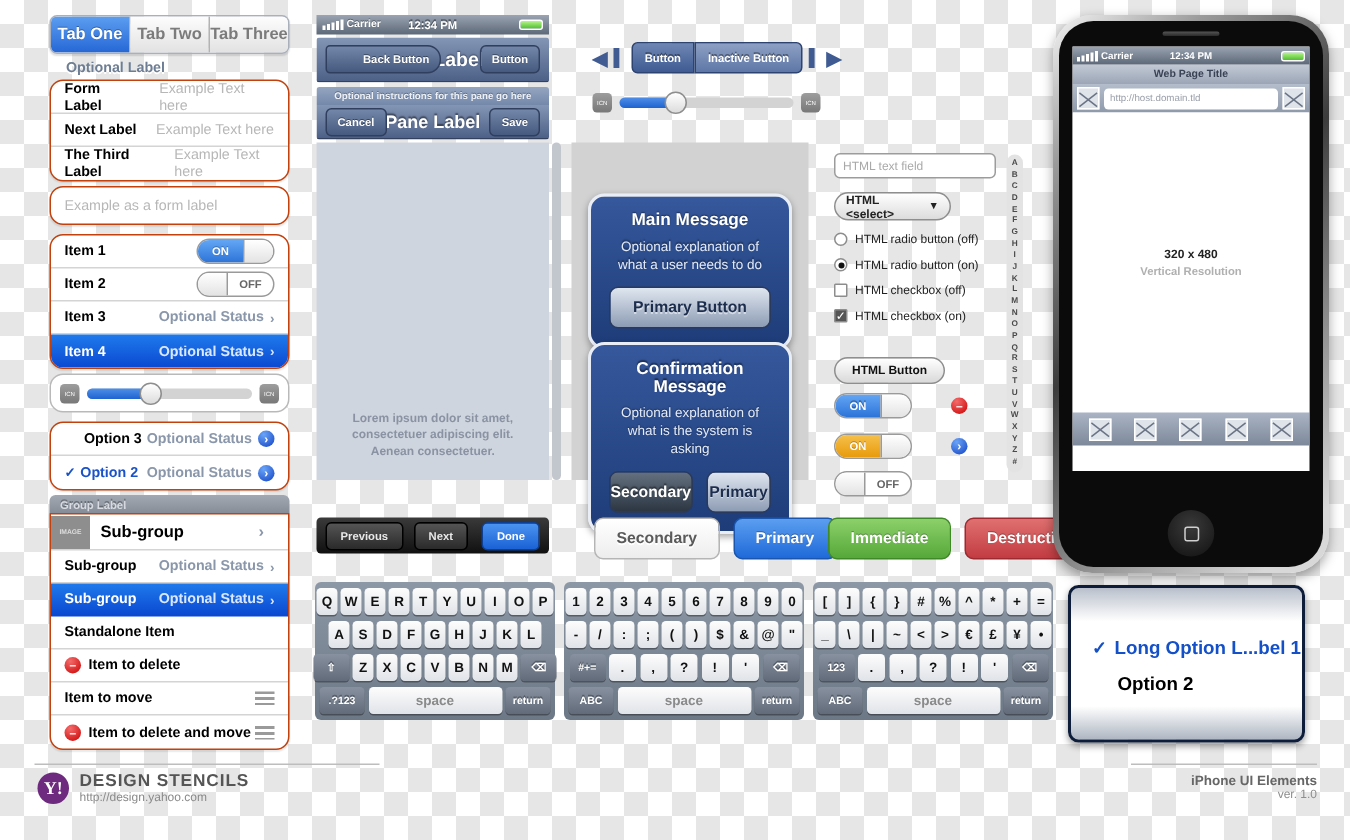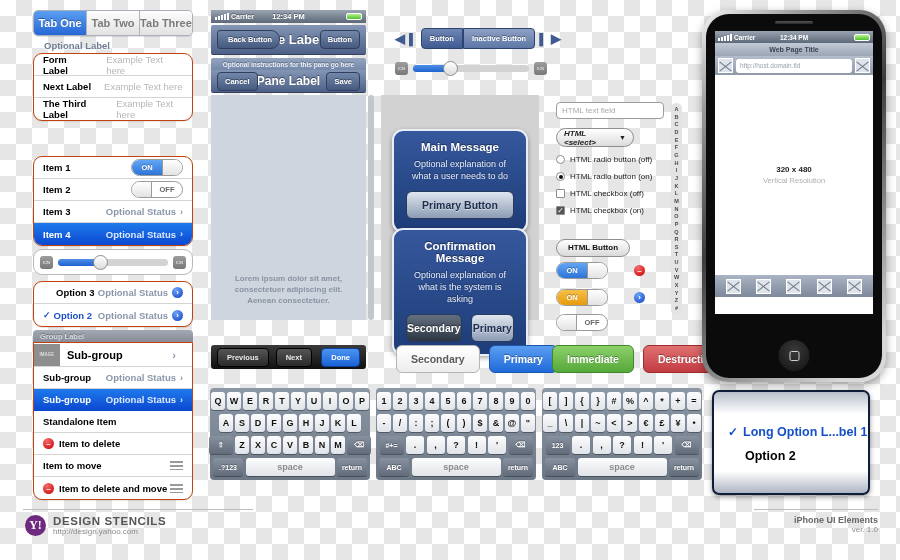--- a/index.html
+++ b/index.html
@@ -86,21 +86,21 @@
      background:linear-gradient(180deg,#b6f58c,#4fbf2e);}
   .navbar{height:30px;background:linear-gradient(180deg,#8295b4,#4e6punk);
      background:linear-gradient(180deg,#8496b5,#4d6188);
      display:flex;align-items:center;padding:0 6px;position:relative;
      border-bottom:1px solid #33415e;}
   .navbar .title{position:absolute;left:0;right:0;text-align:center;color:#fff;
      font-size:13px;font-weight:bold;text-shadow:0 -1px 1px rgba(0,0,0,.5);}
   .nbtn{position:relative;z-index:2;font-size:7.5px;font-weight:bold;color:#fff;
      padding:4px 7px;border-radius:4px;border:1px solid #2f3f5d;
      background:linear-gradient(180deg,#7287a9,#46597f);text-shadow:0 -1px 0 rgba(0,0,0,.45);}
-  .nbtn.back{border-radius:3px 9px 9px 3px;padding-left:10px;text-align:center;}
+  .nbtn.back{border-radius:3px 9px 9px 3px;padding-left:24px;text-align:center;}
   .nbtn.right{margin-left:auto;}
 
   
   .alert{border-radius:11px;border:2px solid #e9eef6;
      background:linear-gradient(180deg,#36589c,#1d3c78);
      box-shadow:0 2px 5px rgba(0,0,0,.35);padding:10px 12px 12px;text-align:center;}
   .alert h3{color:#fff;font-size:11.5px;margin-bottom:5px;text-shadow:0 -1px 1px rgba(0,0,0,.5);}
   .alert p{color:#e4ecfa;font-size:9px;line-height:12px;margin-bottom:9px;
      text-shadow:0 -1px 1px rgba(0,0,0,.4);}
   .abtn{border:1px solid #2a3a5d;border-radius:6px;font-size:10.5px;font-weight:bold;
@@ -191,21 +191,21 @@
      display:flex;align-items:center;padding:0 3px;gap:3px;}
   .xbox{width:15px;height:15px;border:1px solid #fff;background:#dfe3ea;position:relative;flex:none;}
   .xbox::before,.xbox::after{content:"";position:absolute;left:-1px;right:-1px;top:50%;height:1px;background:#6a7484;}
   .xbox::before{transform:rotate(38deg);}
   .xbox::after{transform:rotate(-38deg);}
   .urlfield{flex:1;height:14px;background:#fff;border-radius:3px;display:flex;align-items:center;
      padding:0 4px;font-size:6.5px;color:#9aa0ab;}
   .ph-body{height:200px;background:#fff;display:flex;flex-direction:column;
      align-items:center;justify-content:center;}
   .ph-body .res{font-size:8px;font-weight:bold;color:#222;}
-  .ph-body .sub{font-size:7.5px;color:#b0b0b0;font-weight:normal;margin-top:2px;}
+  .ph-body .sub{font-size:7.5px;color:#b0b0b0;font-weight:bold;margin-top:2px;}
   .ph-tabbar{height:22px;background:linear-gradient(180deg,#aab4c4,#7d889a);
      display:flex;align-items:center;justify-content:space-around;padding:0 3px;}
 
   
   .rule{height:1px;background:#bdbdbd;}
   .yico{width:21px;height:21px;border-radius:50%;background:#6d2a7e;color:#fff;
      display:flex;align-items:center;justify-content:center;font-size:12px;
      font-weight:bold;font-family:"Liberation Serif",serif;}
   .brand-t{font-size:11.5px;font-weight:bold;color:#555;letter-spacing:.6px;}
   .brand-u{font-size:8px;color:#8a8a8a;}
@@ -241,20 +241,25 @@
     <div class="ios-row">
       <span class="lbl">Next Label</span>
       <span class="ph">Example Text here</span>
     </div>
     <div class="ios-row">
       <span class="lbl">The Third Label</span>
       <span class="ph">Example Text here</span>
     </div>
   </div>
 
+  <div class="abs ios-list" style="left:33px;top:124px;width:160px;">
+    <div class="ios-row" style="height:24px;">
+      <span class="ph" style="margin-left:0;">Example as a form label</span>
+    </div>
+  </div>
 
   <div class="abs ios-list" style="left:33px;top:156px;width:160px;">
     <div class="ios-row">
       <span class="lbl">Item 1</span>
       <span class="val" style="margin-left:auto;">
         <span class="tog">
           <span class="on">ON</span>
           <span class="knob"></span>
         </span>
       </span>
@@ -423,21 +428,21 @@
       <div class="abtn primary">Primary</div>
     </div>
   </div>
 
   <div class="abs" style="left:556px;top:102px;">
     <div class="htmlfield">
         <span>HTML text field</span>
       </div>
   </div>
 
-  <div class="abs" style="left:556px;top:128px;font-style:italic;">
+  <div class="abs" style="left:556px;top:128px;">
     <div class="htmlselect">
       <span>HTML &lt;select&gt;</span>
       <span class="caret">▼</span>
     </div>
   </div>
 
   <div class="abs" style="left:556px;top:155px;width:120px;">
     <div class="ctl-row">
       <span class="radio"></span>
       <span>HTML radio button (off)</span>

